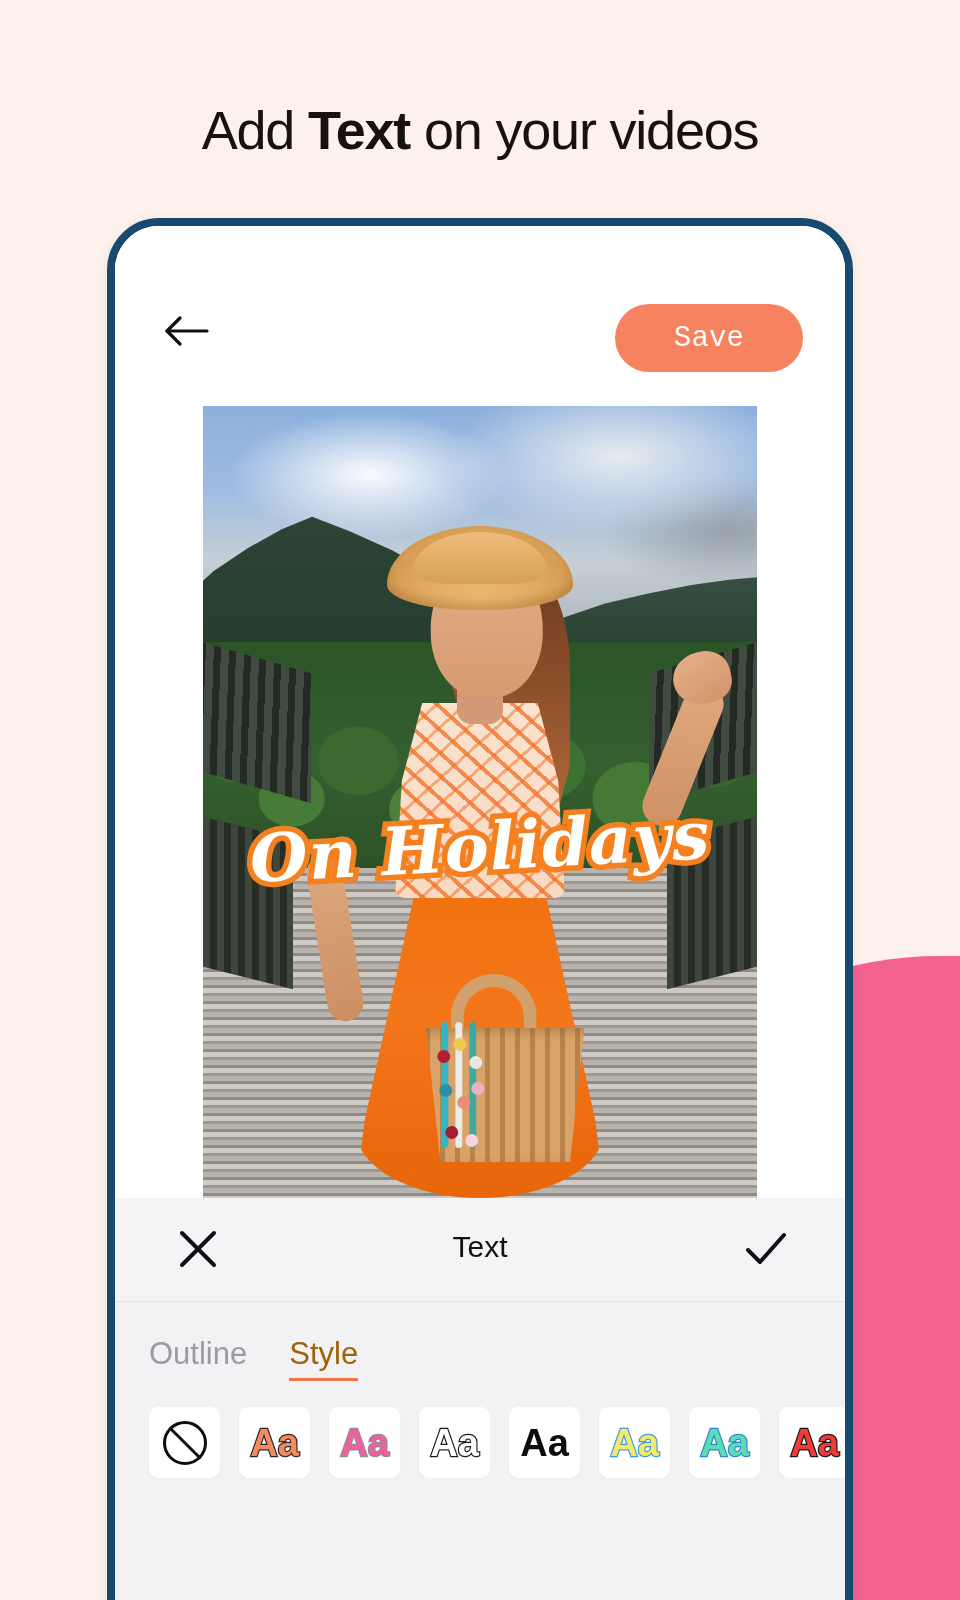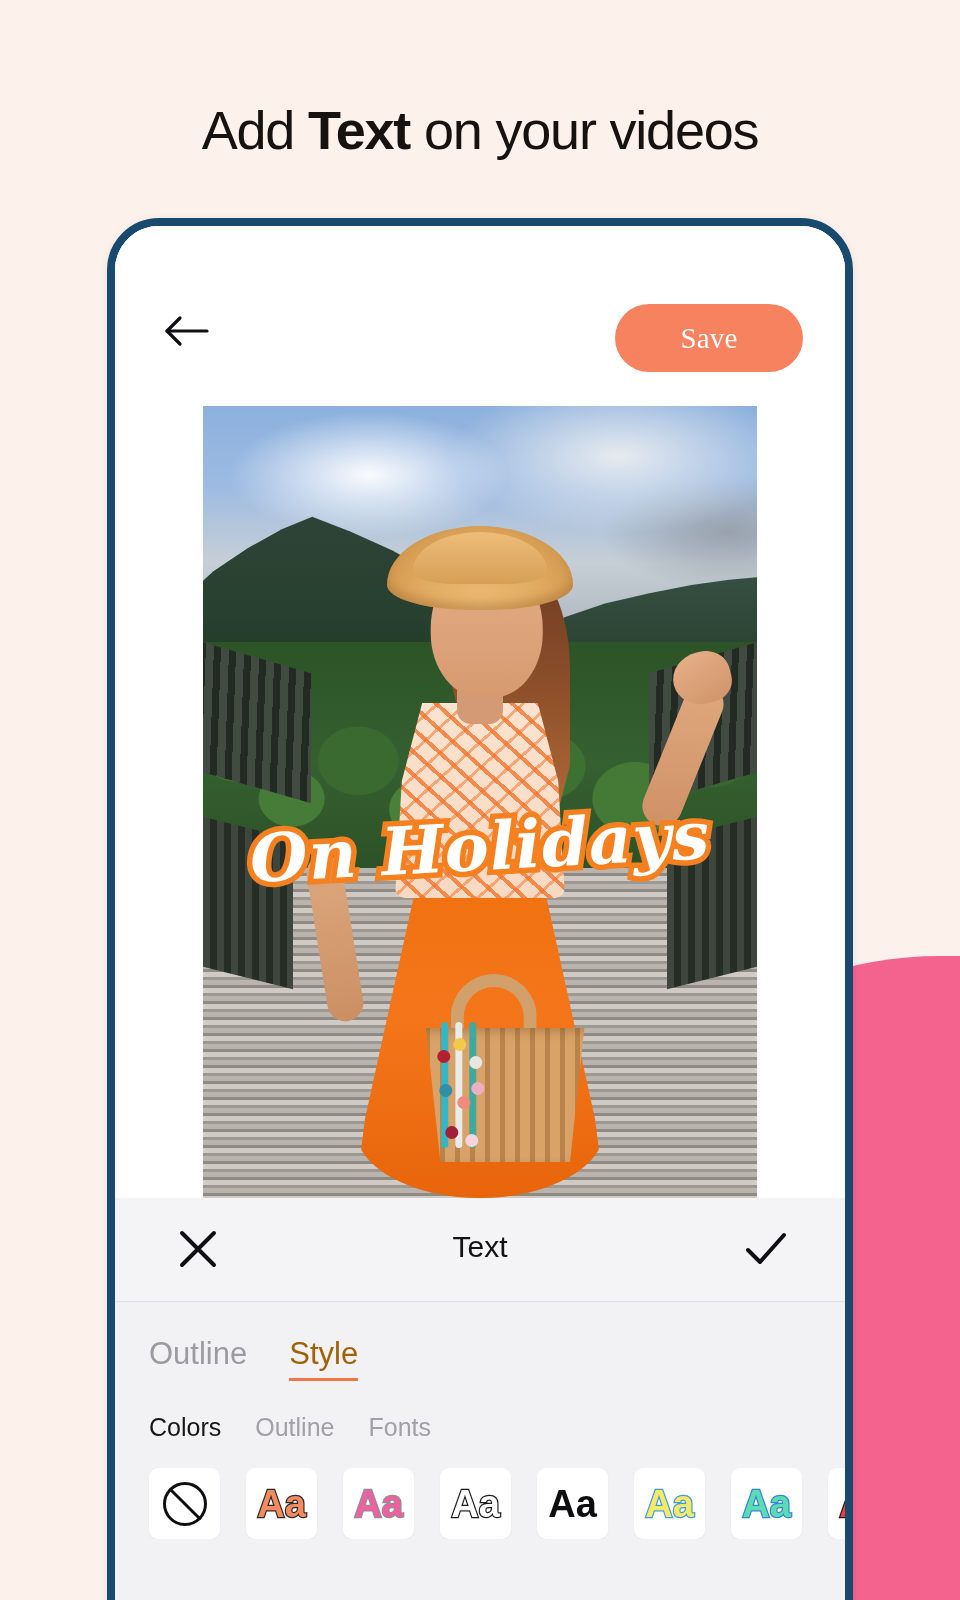--- a/index.html
+++ b/index.html
@@ -66,21 +66,21 @@
     cursor: pointer;
   }
   .save-btn {
     position: absolute; right: 42px; top: 78px;
     width: 188px; height: 68px;
     background: #f7825f;
     border-radius: 34px;
     border: none;
     color: #ffffff;
     font-size: 29px;
-    font-family: Liberation Serif, serif;
+    font-family: Liberation Mono, monospace;
     letter-spacing: .2px;
     cursor: pointer;
   }
 
   
   .canvas-wrap {
     position: relative;
     margin: 0 auto;
     width: 554px; height: 792px;
     flex: 0 0 792px;
@@ -275,21 +275,21 @@
 
   .mode-tabs { display: flex; align-items: baseline; gap: 42px; padding: 34px 0 0 34px; }
   .mode-tab { font-size: 31px; color: #9b9ba1; cursor: pointer; padding-bottom: 6px; }
   .mode-tab.active { color: #a16207; border-bottom: 3px solid #f2764a; }
 
   .sub-tabs { display: flex; align-items: baseline; gap: 34px; padding: 32px 0 0 34px; }
   .sub-tab { font-size: 25px; color: #a0a0a6; cursor: pointer; }
   .sub-tab.active { color: #17171a; }
 
   .swatches {
-    display: flex; gap: 26px;
+    display: flex; gap: 19px;
     padding: 26px 0 0 34px;
     overflow: hidden;
   }
   .swatch {
     flex: 0 0 auto;
     width: 71px; height: 71px;
     background: #ffffff;
     border-radius: 9px;
     display: flex; align-items: center; justify-content: center;
     font-size: 38px; font-weight: 700;
@@ -378,25 +378,20 @@
             <path d="M5 22 L17 34 L41 7" stroke="#101014" stroke-width="4" fill="none" stroke-linecap="round" stroke-linejoin="round"></path>
           </svg>
         </div>
       </div>
 
       <div class="mode-tabs">
         <div class="mode-tab">Outline</div>
         <div class="mode-tab active">Style</div>
       </div>
 
-      <div class="sub-tabs">
-        <div class="sub-tab active">Colors</div>
-        <div class="sub-tab">Outline</div>
-        <div class="sub-tab">Fonts</div>
-      </div>
 
       <div class="swatches" id="swatch-list">
           <div class="swatch">
             <div class="no-sym"></div>
           </div>
           <div class="swatch">
             <span class="aa" style="color: rgb(245, 138, 94); -webkit-text-stroke: 2.4px rgb(42, 42, 42); paint-order: stroke;">Aa</span>
           </div>
           <div class="swatch">
             <span class="aa" style="color: rgb(240, 95, 160); -webkit-text-stroke: 2.4px rgb(142, 142, 148); paint-order: stroke;">Aa</span>

